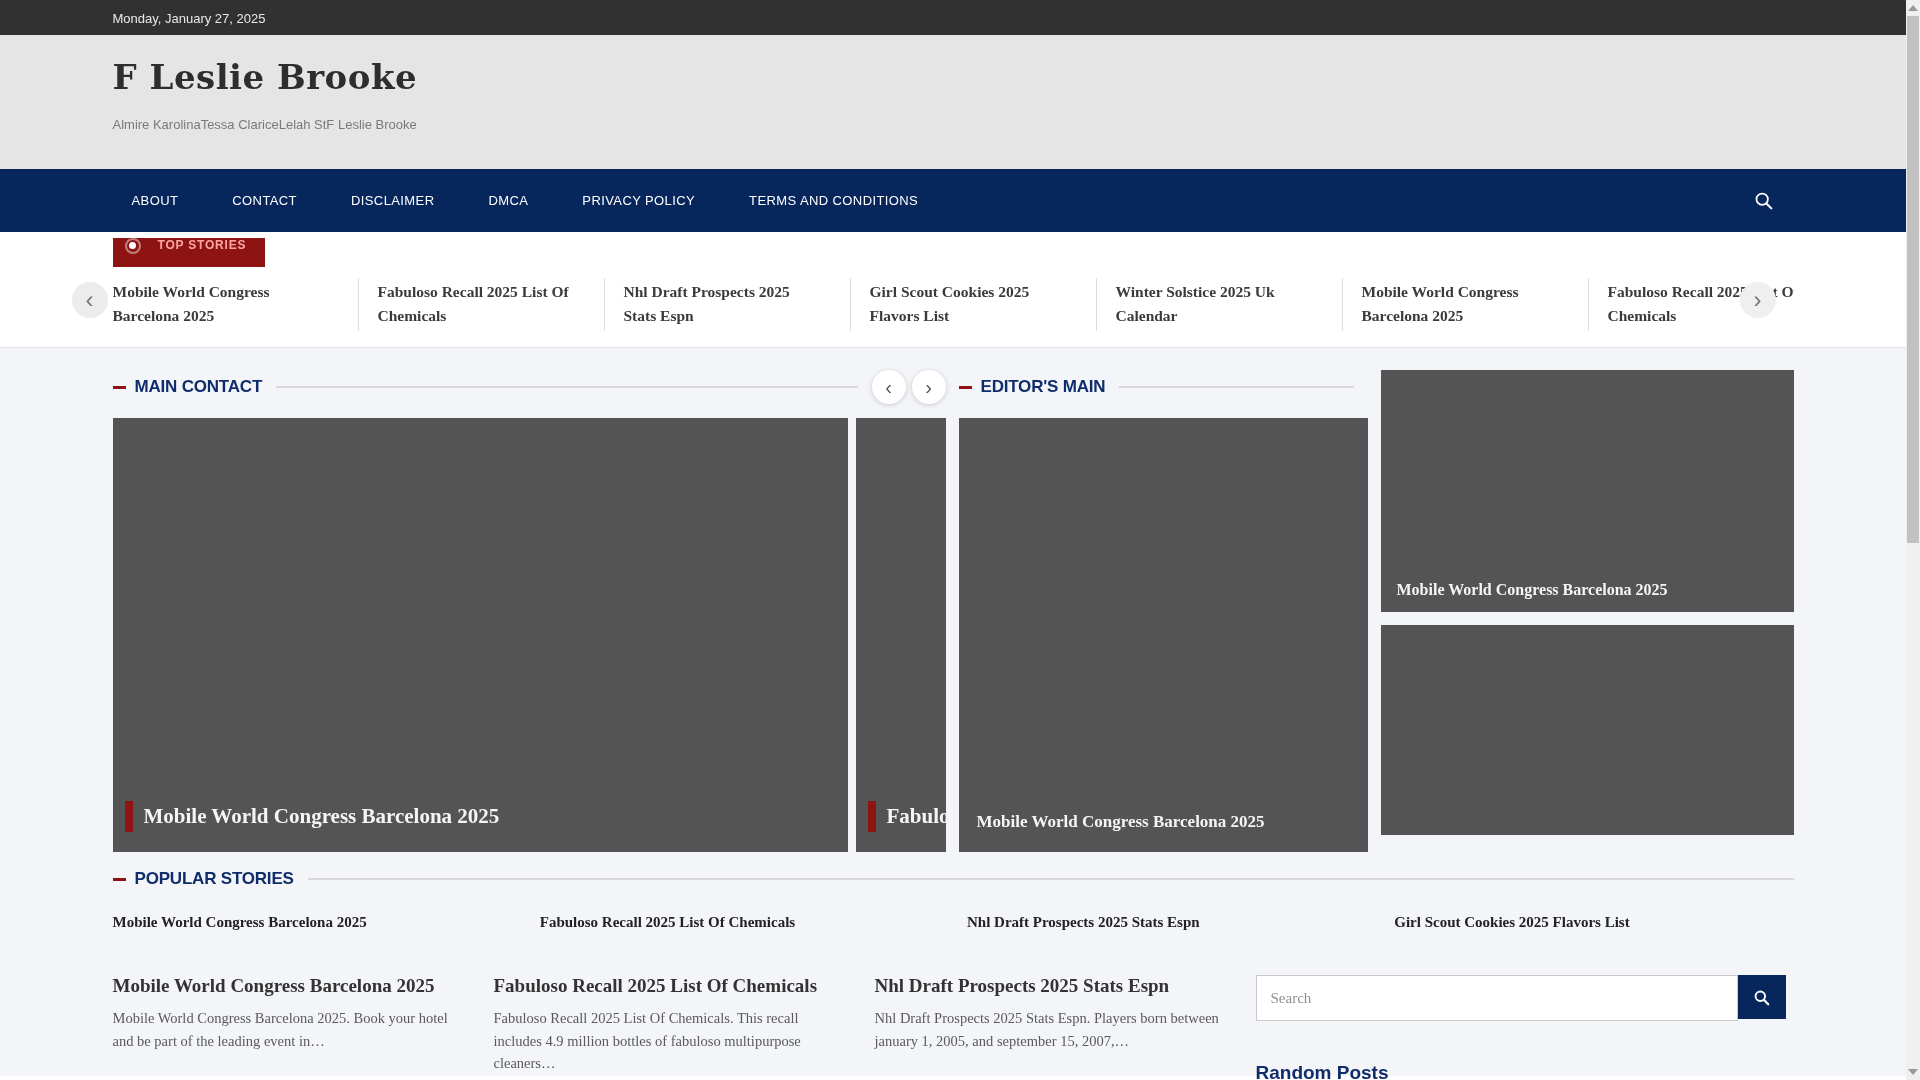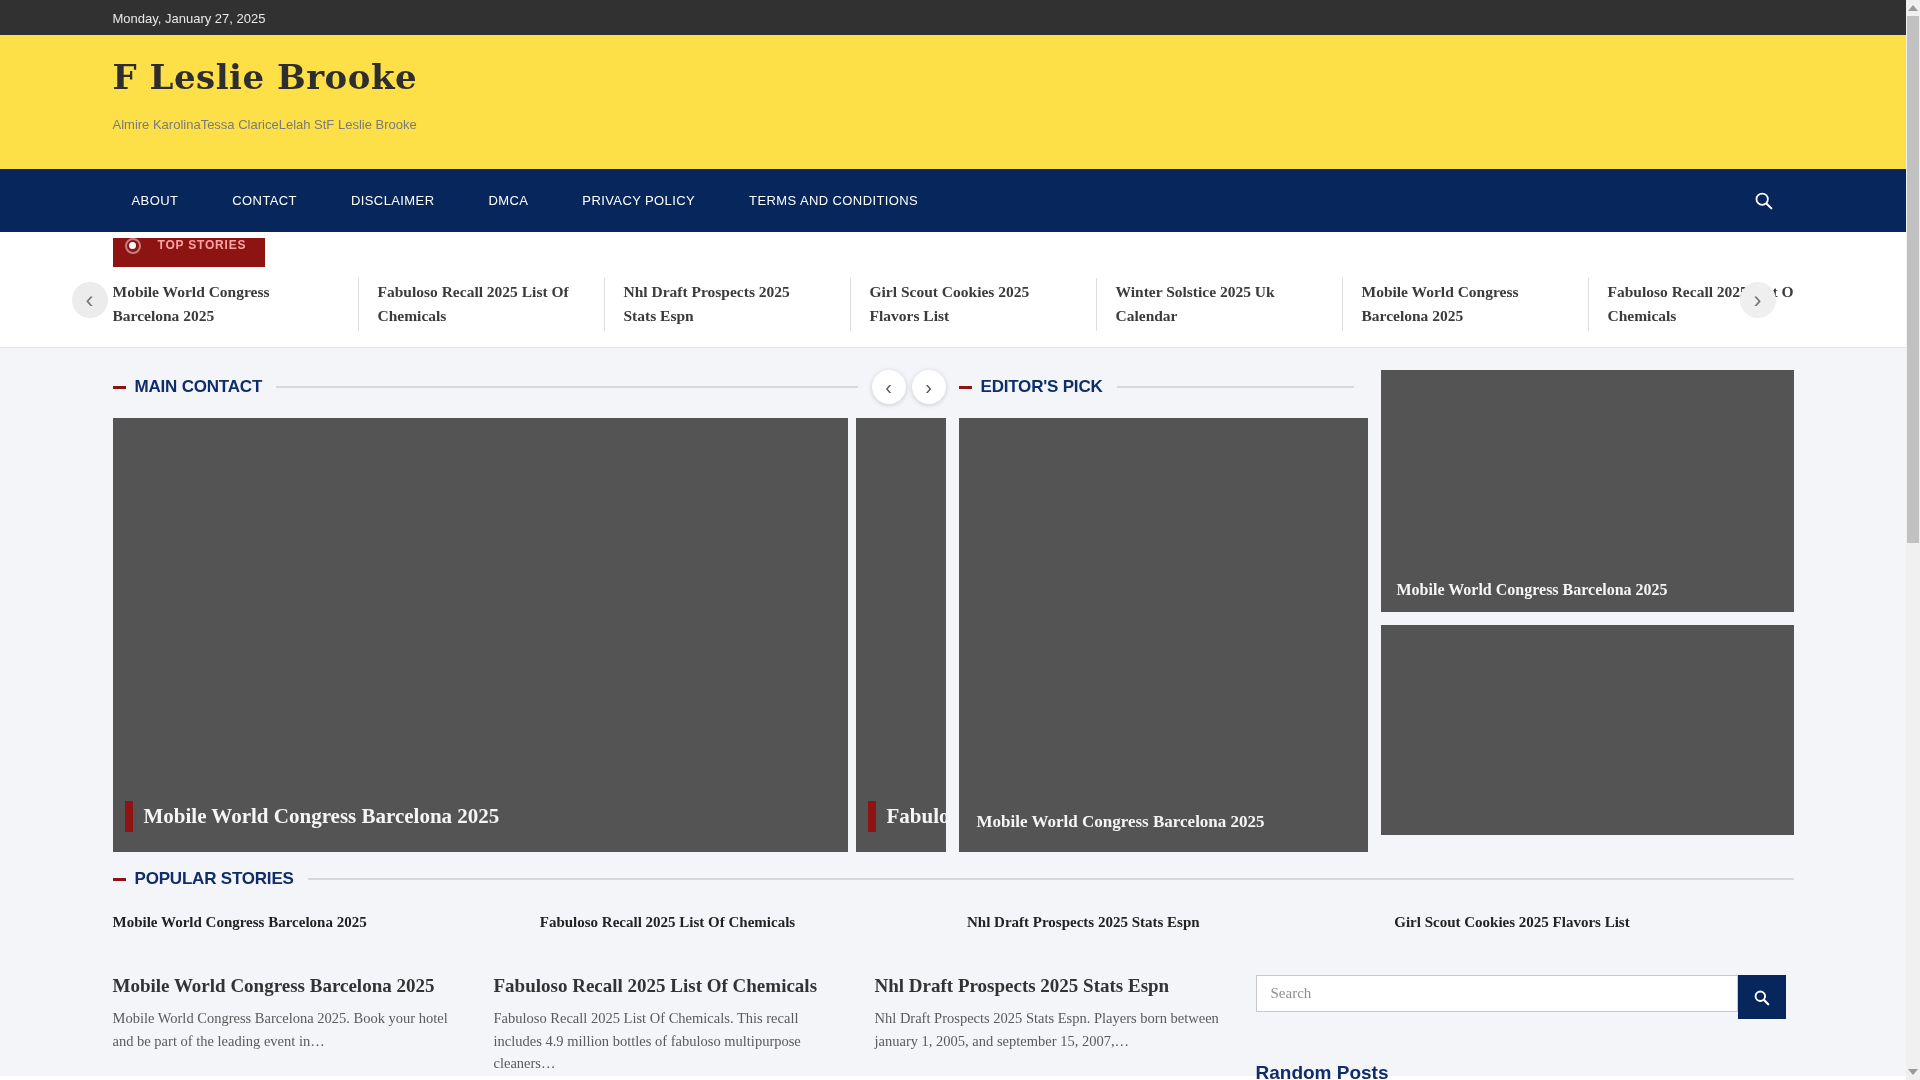--- a/index.html
+++ b/index.html
@@ -6,21 +6,21 @@
   html,body { width:1920px; height:1080px; overflow:hidden; }
   body { font-family:"Liberation Sans","DejaVu Sans",sans-serif; background:#ffffff; position:relative; }
   .page { width:1906px; }
   .container { width:1681px; margin:0 auto; position:relative; }
 
   
   .topbar { background:#313131; height:35px; display:flex; align-items:center; }
   .topbar .date { color:#e8e8e8; font-size:13px; }
 
   
-  .site-header { background:#fde047; padding:22px 8px 37px; }
+  .site-header { background:#e5e5e5; padding:22px 8px 37px; }
   .site-title { font-family:"DejaVu Serif","Liberation Serif",serif; font-weight:bold; font-size:34px; color:#2e2e2e; letter-spacing:0.5px; }
   .site-tagline { margin-top:20px; font-size:13px; color:#7a7a7a; }
 
   
   .main-nav { background:#07265c; height:63px; }
   .main-nav .container { display:flex; align-items:center; height:63px; }
   .nav-list { list-style:none; display:flex; align-items:center; height:100%; margin-left:-8px; }
   .nav-item { color:#ffffff; font-size:13px; letter-spacing:0.4px; padding:0 27px; height:100%; display:flex; align-items:center; cursor:pointer; }
   .nav-search { margin-left:auto; margin-right:10px; width:40px; height:40px; display:flex; align-items:center; justify-content:center; cursor:pointer; }
 
@@ -62,21 +62,21 @@
 
   .popular-head { margin-top:10px; }
   .popular-links { margin-top:18px; display:grid; grid-template-columns:repeat(4,1fr); column-gap:28px; }
   .popular-link { font-family:"Liberation Serif","DejaVu Serif",serif; font-weight:bold; font-size:15px; color:#222222; cursor:pointer; }
 
   .cards { margin-top:44px; display:grid; grid-template-columns:346px 346px 346px 530px; column-gap:35px; align-items:start; }
   .card-title { font-family:"Liberation Serif","DejaVu Serif",serif; font-weight:bold; font-size:19px; color:#333333; cursor:pointer; }
   .card-excerpt { margin-top:10px; font-family:"Liberation Serif","DejaVu Serif",serif; font-size:14.5px; line-height:1.55; color:#5a5a5a; }
 
   .search-row { display:flex; height:44px; }
-  .search-input { flex:1; height:37px; border:1px solid #c9c9c9; background:#ffffff; padding:16px 14px; font-family:"Liberation Serif","DejaVu Serif",serif; font-size:15px; color:#15803d; outline:none; }
+  .search-input { flex:1; height:46px; border:1px solid #c9c9c9; background:#ffffff; padding:16px 14px; font-family:"Liberation Serif","DejaVu Serif",serif; font-size:15px; color:#15803d; outline:none; }
   .search-input::placeholder { color:#8f8f8f; }
   .search-btn { width:48px; height:44px; background:#07265c; border:none; display:flex; align-items:center; justify-content:center; cursor:pointer; }
 
   .random-head { margin-top:43px; display:flex; align-items:center; }
   .random-title { font-size:19px; font-weight:800; color:#0f2d6a; white-space:nowrap; }
 
   
   .scrollbar { position:absolute; right:0; top:0; width:14px; height:1080px; background:#f0f0f0; }
   .sb-up { position:absolute; top:5px; left:2px; width:0; height:0; border-left:5px solid transparent; border-right:5px solid transparent; border-bottom:6px solid #9a9a9a; cursor:pointer; }
   .sb-down { position:absolute; bottom:5px; left:2px; width:0; height:0; border-left:5px solid transparent; border-right:5px solid transparent; border-top:6px solid #9a9a9a; cursor:pointer; }
@@ -175,21 +175,21 @@
                 <span class="slide-bar"></span>
                 <span class="slide-text">Fabuloso Recall 2025 List Of Chemicals</span>
               </div>
             </div>
           </div>
         </section>
 
         <section>
           <div class="sec-head">
             <span class="dash"></span>
-            <span class="sec-title">EDITOR'S PICK</span>
+            <span class="sec-title">EDITOR'S MAIN</span>
             <span class="sec-line"></span>
           </div>
           <div class="story-img editor-img">
             <span class="caption">Mobile World Congress Barcelona 2025</span>
           </div>
         </section>
 
         <section>
           <div class="story-img trend1">
             <span class="caption">Mobile World Congress Barcelona 2025</span>

